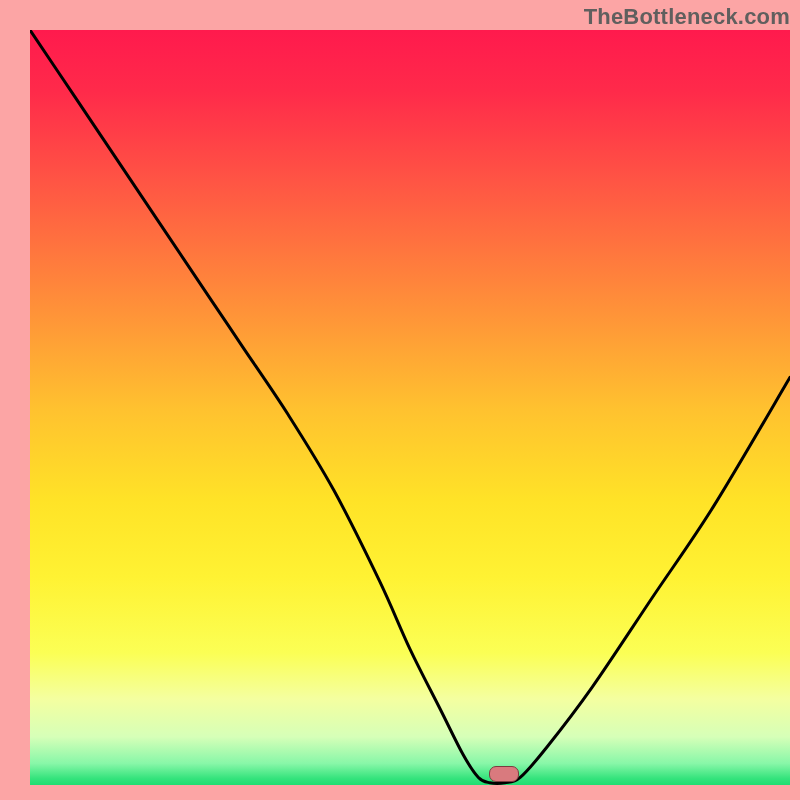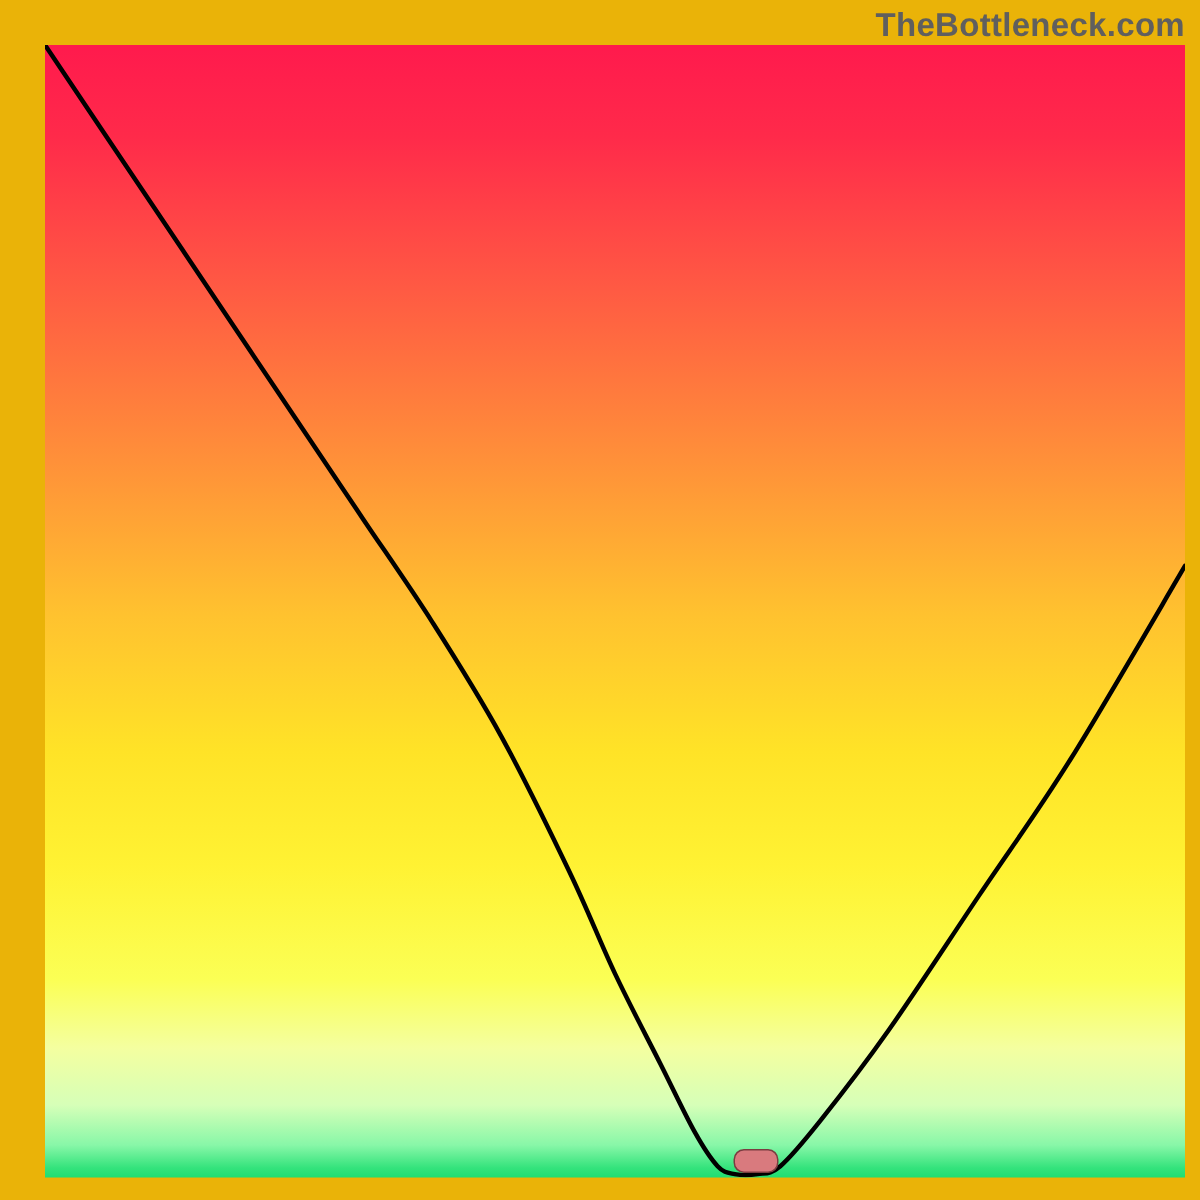--- a/index.html
+++ b/index.html
@@ -8,21 +8,21 @@
     width: 800px;
     height: 800px;
     background: #000;
     overflow: hidden;
     font-family: Arial, Helvetica, sans-serif;
   }
   .frame {
     position: relative;
     width: 800px;
     height: 800px;
-    background: #eab308;
+    background: #fca5a5;
   }
   .watermark {
     position: absolute;
     top: 4px;
     right: 10px;
     font-size: 22px;
     font-weight: 600;
     color: #605f5e;
     letter-spacing: 0.2px;
     z-index: 5;

